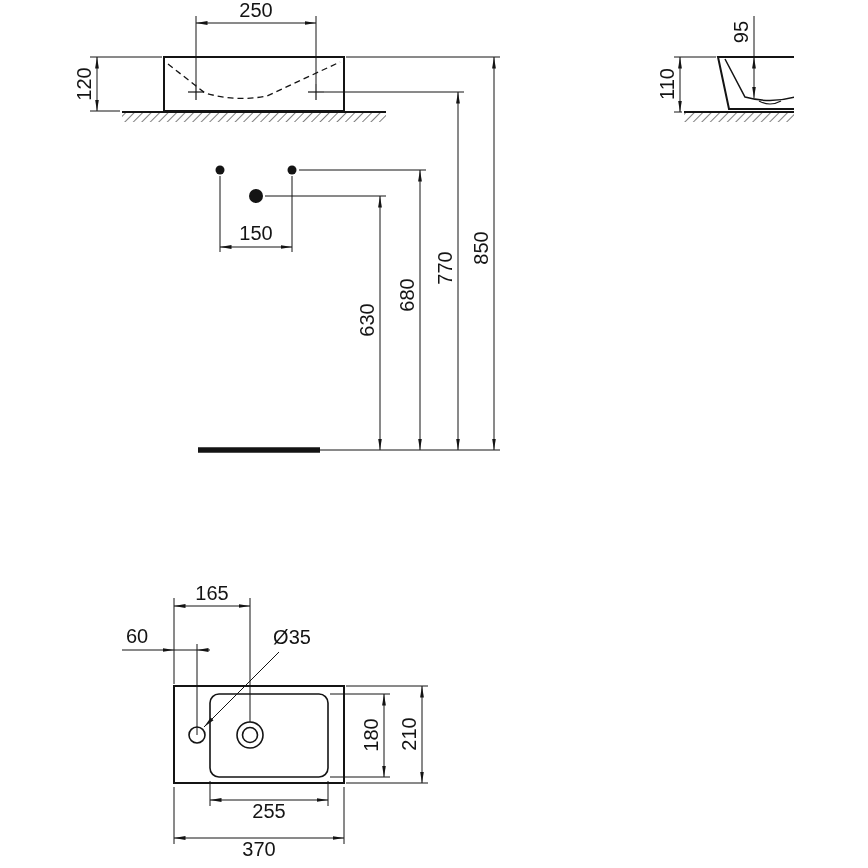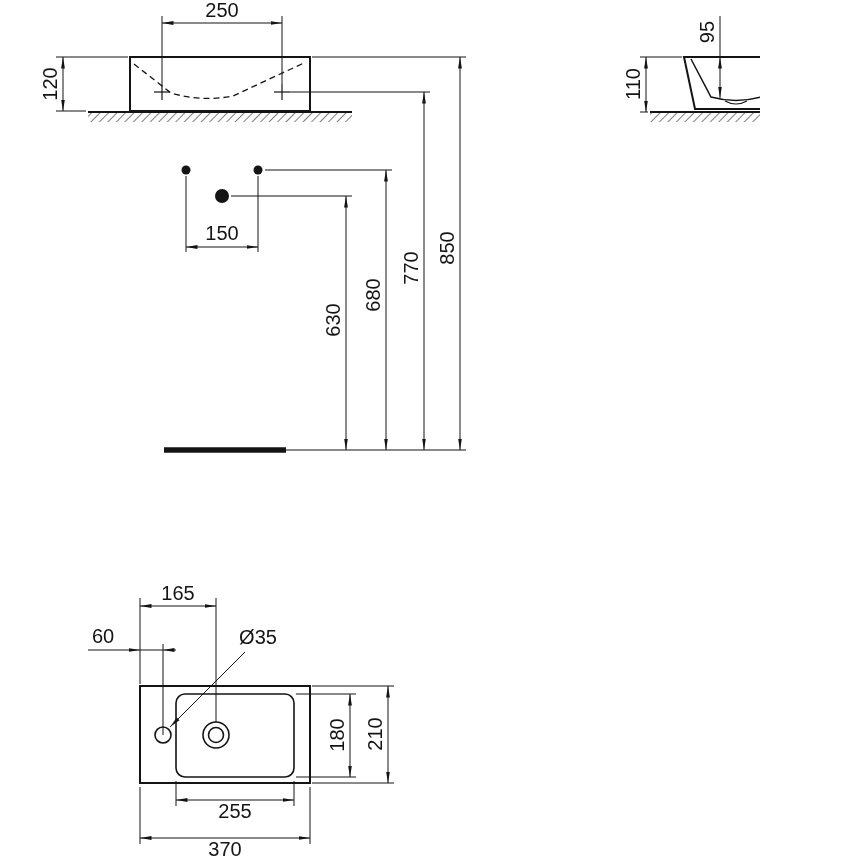--- a/index.html
+++ b/index.html
@@ -1,17 +1,17 @@
 <!DOCTYPE html>
 <html style="--ink: #141414; --bg: #ffffff;"><head>
 <meta charset="utf-8">
 <style>
   :root { --ink:#141414; --bg:#ffffff; }
   html,body { margin:0; padding:0; background:var(--bg); }
-  .canvas { width:760px; height:868px; position:relative; background:var(--bg); overflow:hidden; }
+  .canvas { width:760px; height:868px; position:relative; background:var(--bg); overflow:hidden;padding-left:34px; }
   svg text { font-family:"Liberation Sans", sans-serif; font-size:20px; fill:var(--ink); }
   .s2   { stroke:var(--ink); stroke-width:2;   fill:none; }
   .s2f  { stroke:var(--ink); stroke-width:2;   fill:#ffffff; }
   .s16  { stroke:var(--ink); stroke-width:1.6; fill:#ffffff; }
   .s15  { stroke:var(--ink); stroke-width:1.5; fill:none; }
   .s1   { stroke:var(--ink); stroke-width:1;   fill:none; }
   .s12  { stroke:var(--ink); stroke-width:1.2; fill:none; }
   .dash { stroke:var(--ink); stroke-width:1.3; fill:none; stroke-dasharray:6 4; }
   .thick{ stroke:var(--ink); stroke-width:5.5; fill:none; }
   .dot  { fill:var(--ink); stroke:none; }

